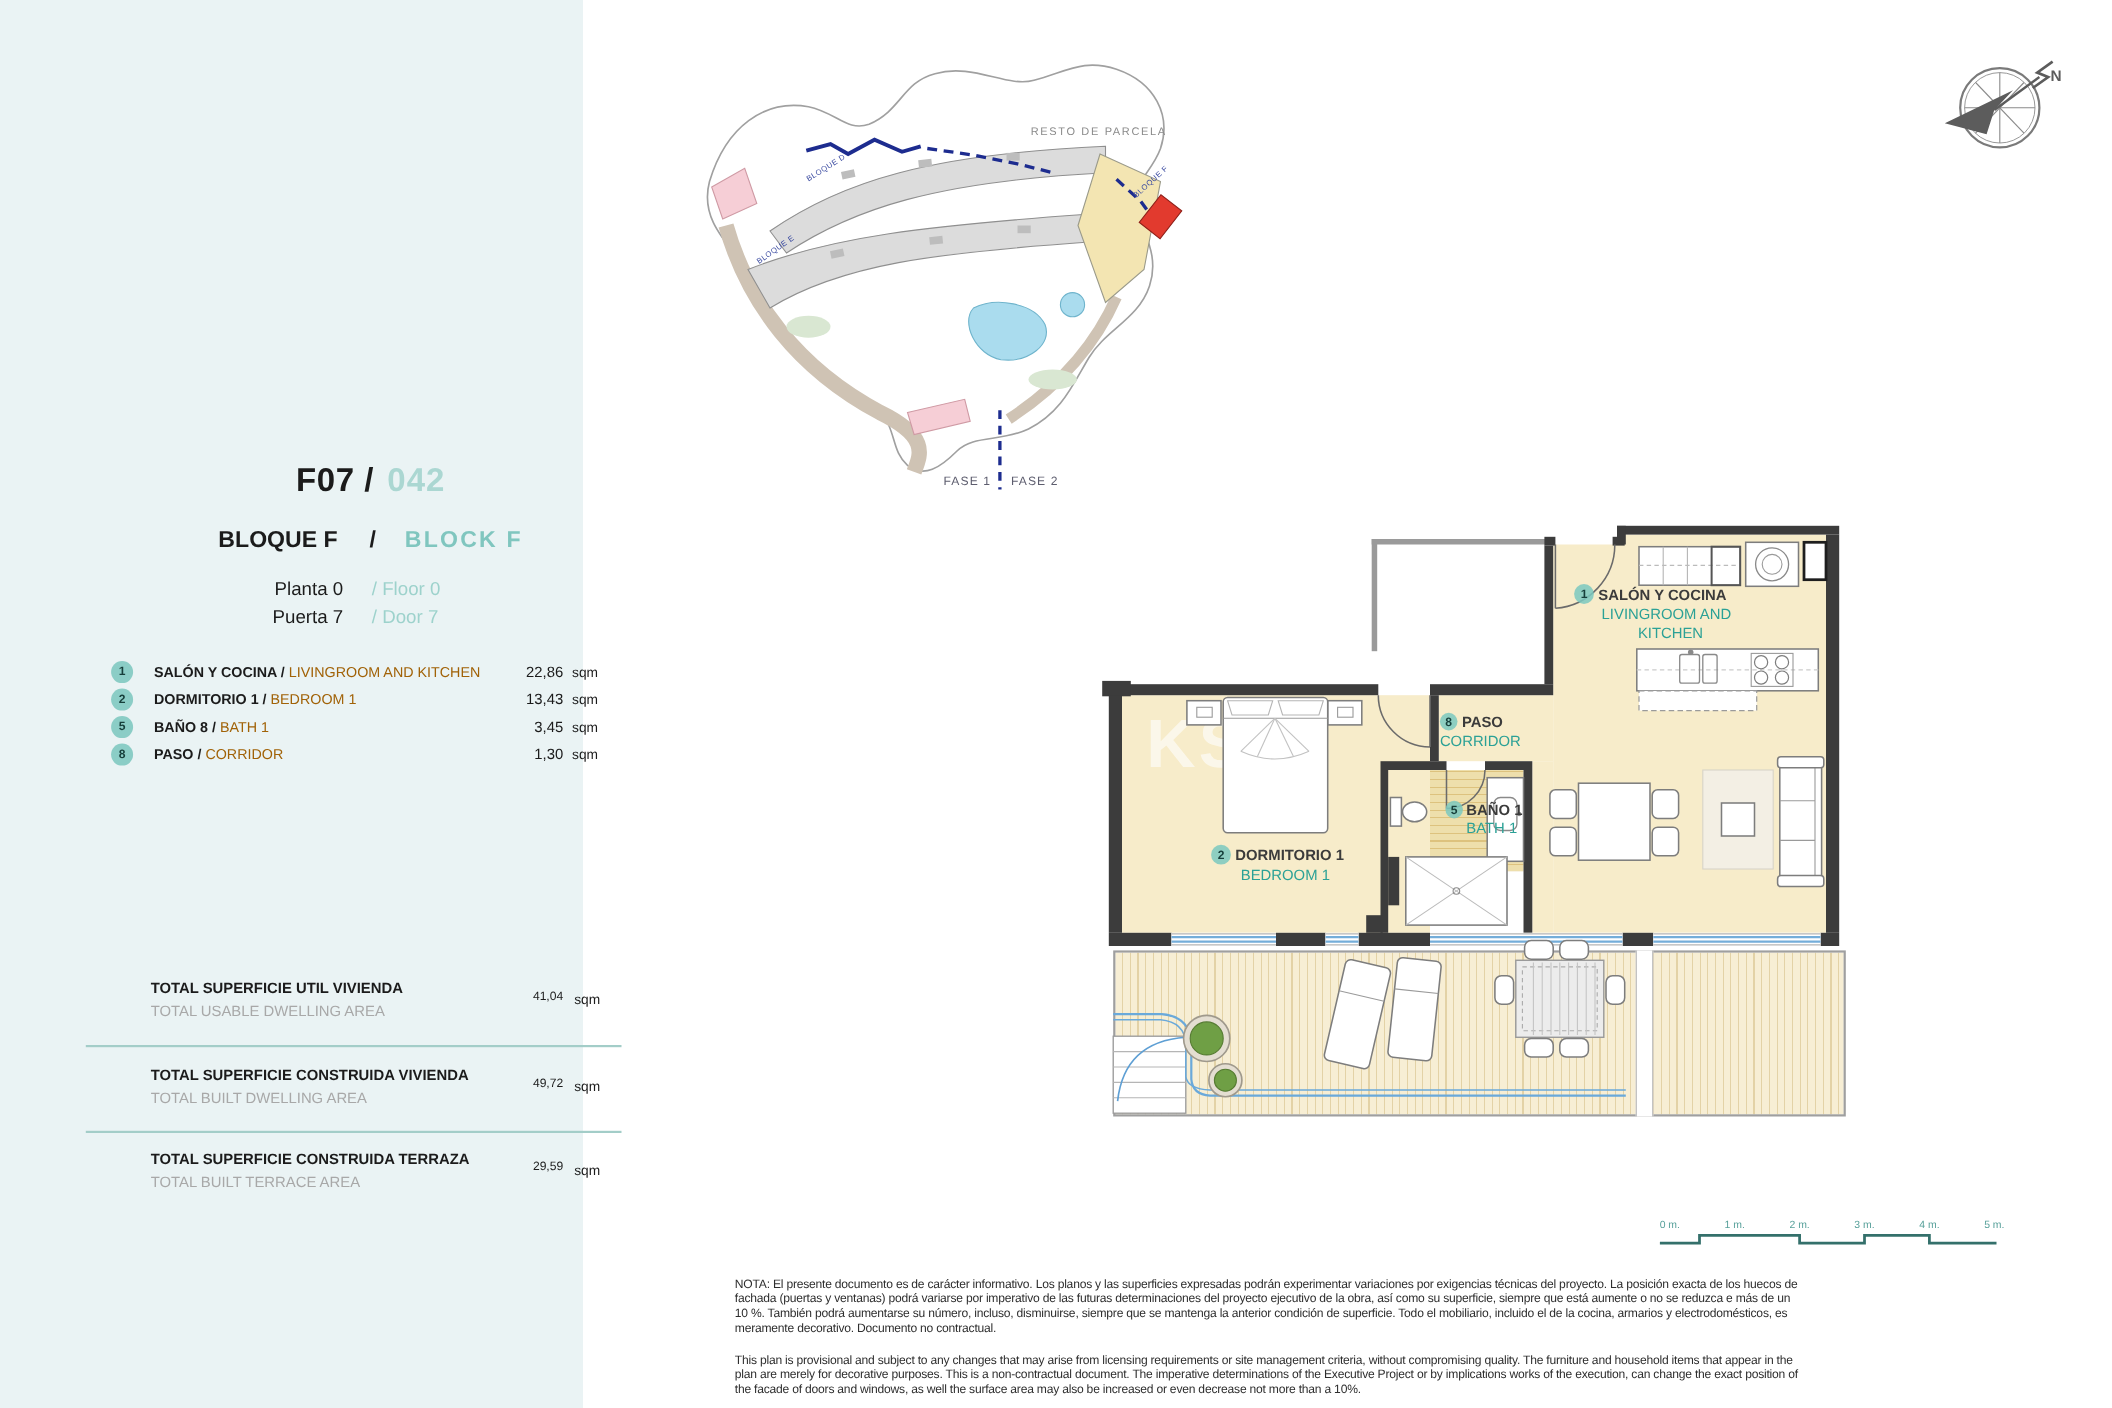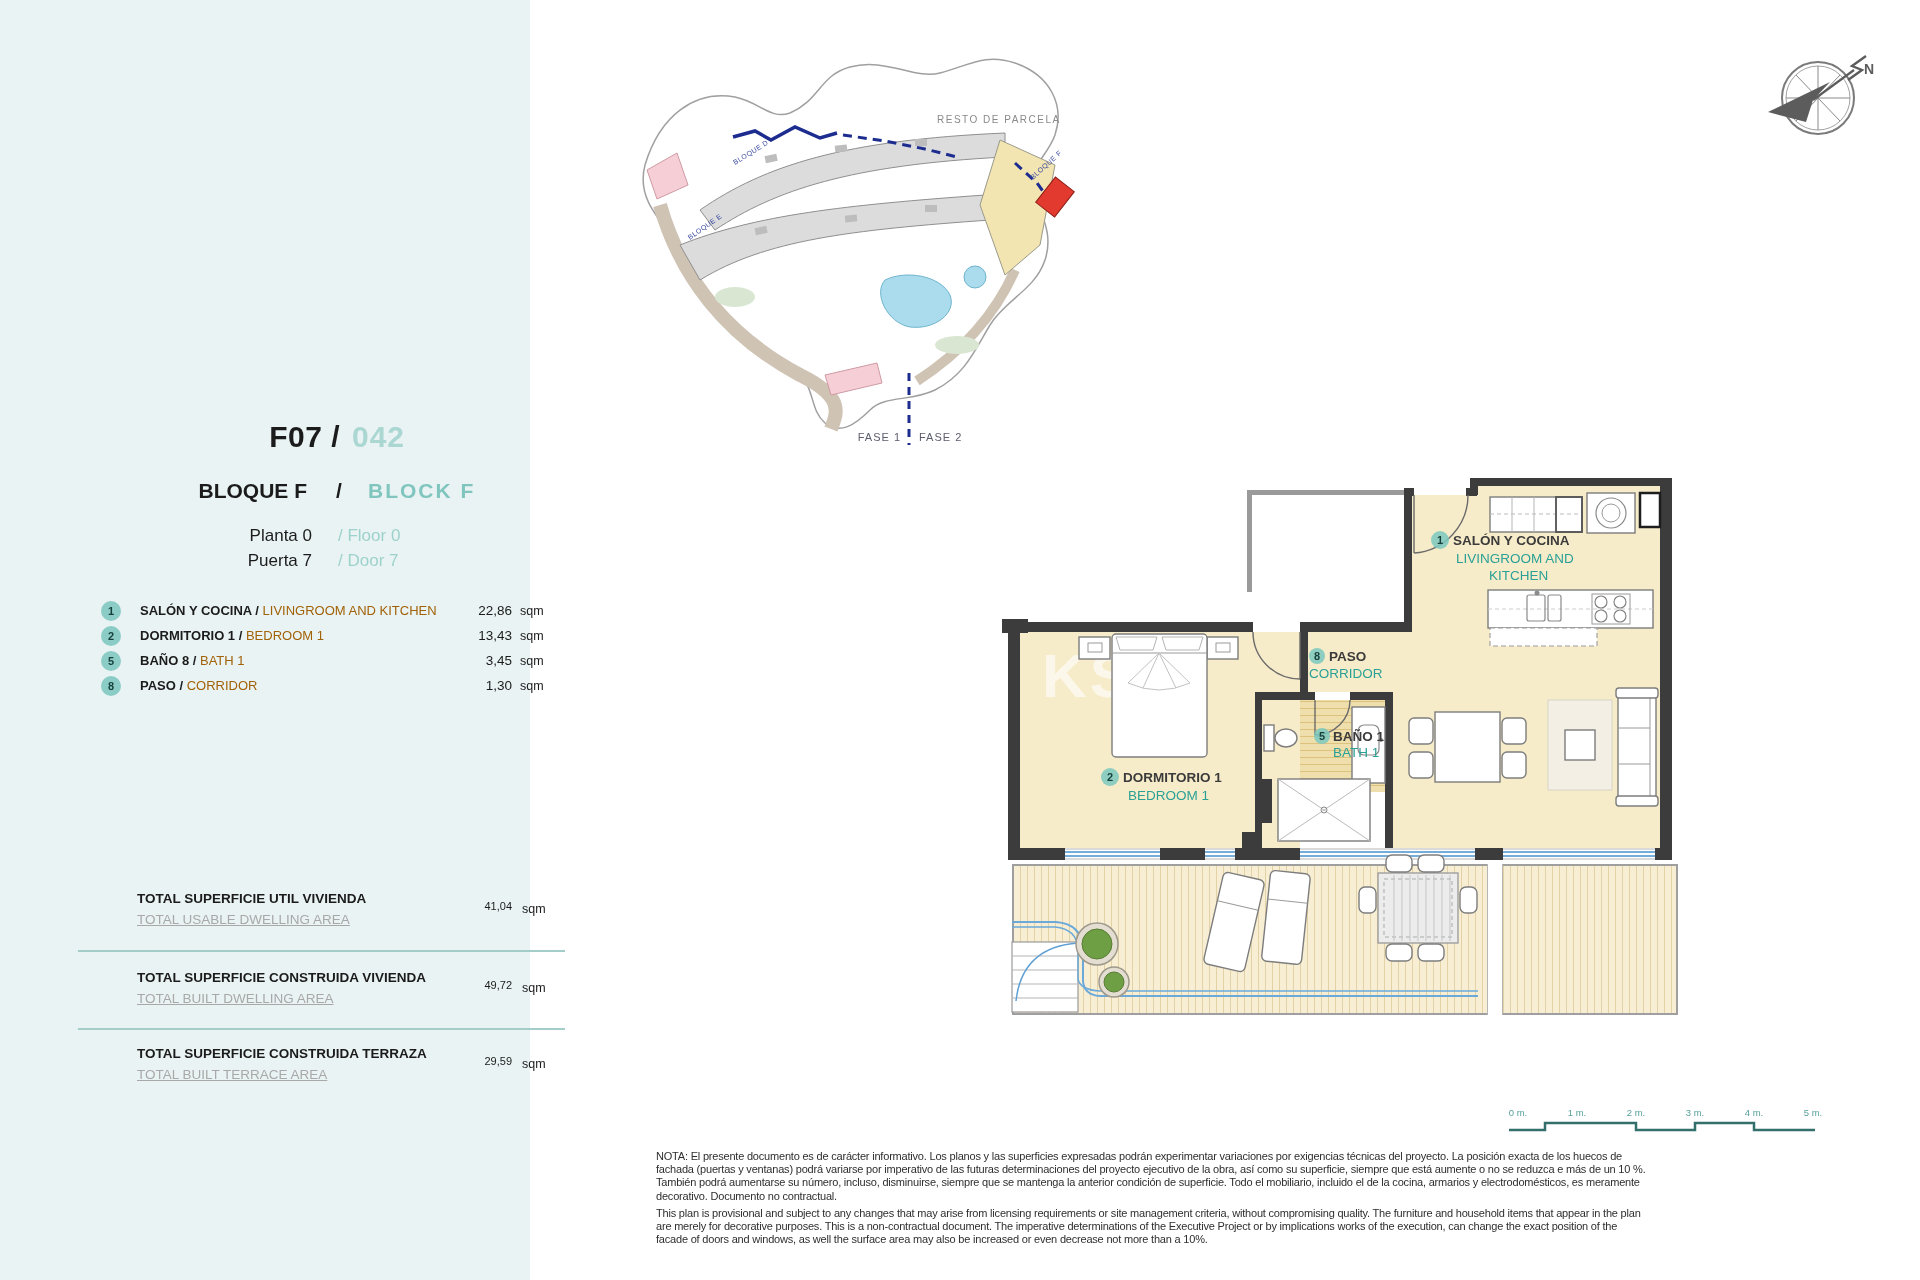--- a/index.html
+++ b/index.html
@@ -19,27 +19,27 @@
   .room-row{left:0;width:650px;height:22px;}
   .room-circle{position:absolute;left:101px;top:0;width:20px;height:20px;border-radius:50%;
       background:#8bcdc6;font-size:11px;font-weight:bold;color:#173f3b;text-align:center;line-height:20px;}
   .room-lbl{position:absolute;left:140px;top:2px;font-size:13px;white-space:nowrap;}
   .room-es{font-weight:bold;color:#1b1b1b;}
   .room-en{color:#a16207;}
   .room-val{position:absolute;left:420px;top:2px;width:92px;text-align:right;font-size:13.5px;}
   .room-unit{position:absolute;left:520px;top:3px;font-size:12.5px;}
   .trow{left:0;width:650px;}
   .tot-es{position:absolute;left:137px;top:0;font-size:13.5px;font-weight:bold;white-space:nowrap;}
-  .tot-en{position:absolute;left:137px;top:21px;font-size:13.5px;color:#a8a8a8;white-space:nowrap;text-decoration:underline;}
+  .tot-en{position:absolute;left:137px;top:21px;font-size:13.5px;color:#a8a8a8;white-space:nowrap;}
   .tot-val{position:absolute;left:420px;top:9px;width:92px;text-align:right;font-size:11px;}
   .tot-unit{position:absolute;left:522px;top:11px;font-size:12.5px;}
   .tdiv{left:78px;width:487px;height:2px;background:#a3cdc8;}
   
   #notes{left:652px;top:1146px;width:1000px;font-size:11px;line-height:13.2px;color:#2e2e2e;letter-spacing:-0.2px;}
-  #notes p{margin:4px;}
+  #notes p{margin:16px;}
   #company{margin-top:5px;}
   
   #deck{left:1012px;top:864px;width:666px;height:151px;box-sizing:border-box;
         background:repeating-linear-gradient(90deg,#f7eed4 0 6px,#e3d2a6 6px 7px);
         border:2px solid #9f9f9f;}
   #deck-divider{left:1487px;top:864px;width:14px;height:151px;background:#fff;
         border-left:1px solid #b5b5b5;border-right:1px solid #b5b5b5;}
   #bath-floor{left:1262px;top:700px;width:123px;height:92px;
         background:repeating-linear-gradient(0deg,#eedfac 0 6px,#ddc27e 6px 7px);}
   

